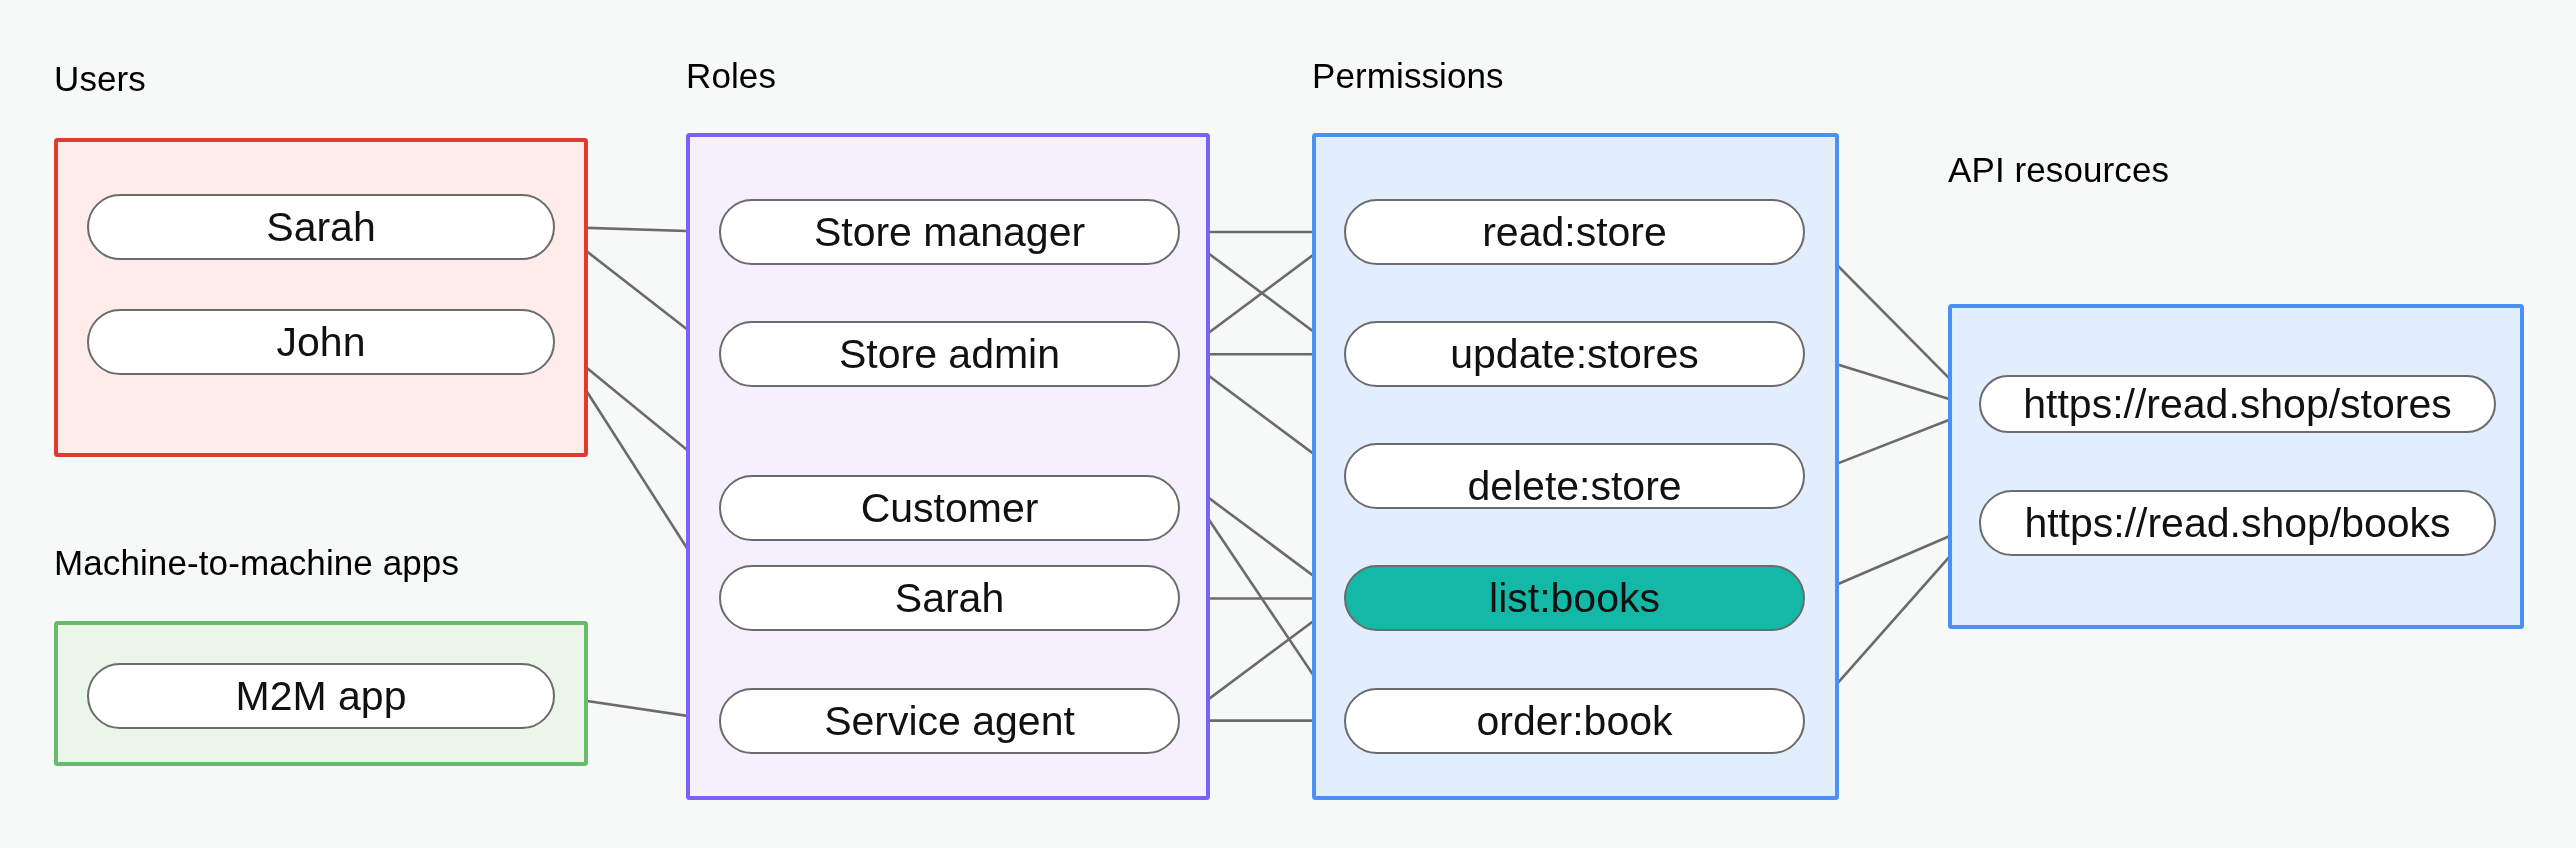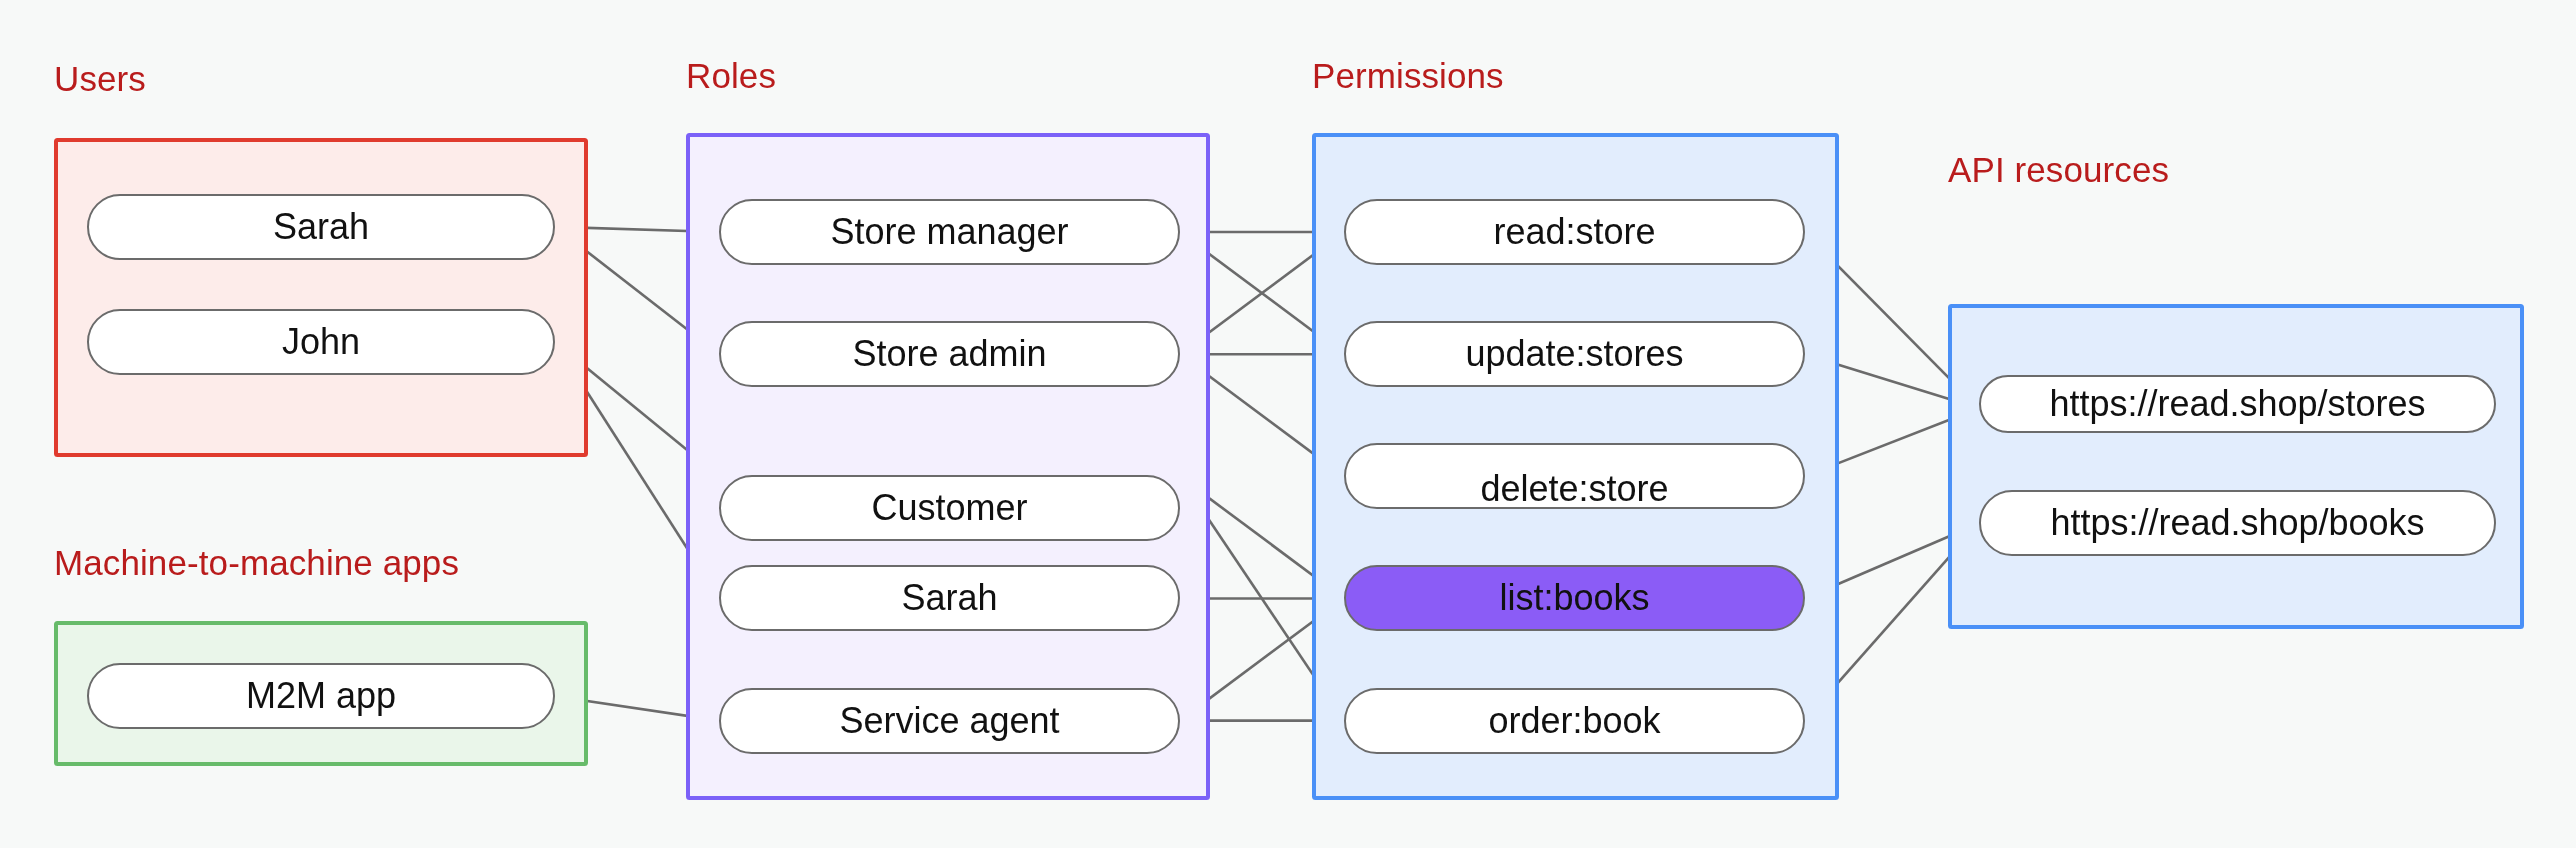--- a/index.html
+++ b/index.html
@@ -22,41 +22,41 @@
     position: absolute;
     left: 0;
     top: 0;
     width: 2576px;
     height: 848px;
     pointer-events: none;
   }
   .group-label {
     position: absolute;
     font-size: 35px;
-    color: #b91c1c;
+    color: #000000;
     white-space: nowrap;
     letter-spacing: 0.1px;
   }
   .group-box {
     position: absolute;
     box-sizing: border-box;
     border-style: solid;
     border-width: 4.4px;
     border-radius: 3.5px;
   }
   .node {
     position: absolute;
     box-sizing: border-box;
     background: #ffffff;
     border: 2.6px solid #6b6b6b;
     border-radius: 872px;
     display: flex;
     align-items: center;
     justify-content: center;
-    font-size: 36px;
+    font-size: 41px;
     color: #111111;
     white-space: nowrap;
     z-index: 3;
   }
   .node-label {
     line-height: 1;
     padding: 0 10.5px;
   }
 </style>
 </head>
@@ -136,21 +136,21 @@
       </div>
       <div class="node" style="left: 1344px; top: 199px; width: 461px; height: 66px; border-color: rgb(107, 107, 107); background: rgb(255, 255, 255);">
         <span class="node-label">read:store</span>
       </div>
       <div class="node" style="left: 1344px; top: 321px; width: 461px; height: 66px; border-color: rgb(107, 107, 107); background: rgb(255, 255, 255);">
         <span class="node-label">update:stores</span>
       </div>
       <div class="node" style="left: 1344px; top: 443px; width: 461px; height: 66px; border-color: rgb(107, 107, 107); background: rgb(255, 255, 255); align-items: flex-end;">
         <span class="node-label">delete:store</span>
       </div>
-      <div class="node" style="left: 1344px; top: 565px; width: 461px; height: 66px; border-color: rgb(107, 107, 107); background: #8b5cf6;">
+      <div class="node" style="left: 1344px; top: 565px; width: 461px; height: 66px; border-color: rgb(107, 107, 107); background: #14b8a6;">
         <span class="node-label">list:books</span>
       </div>
       <div class="node" style="left: 1344px; top: 688px; width: 461px; height: 66px; border-color: rgb(107, 107, 107); background: rgb(255, 255, 255);">
         <span class="node-label">order:book</span>
       </div>
       <div class="node" style="left: 1979px; top: 375px; width: 517px; height: 58px; border-color: rgb(107, 107, 107); background: rgb(255, 255, 255);">
         <span class="node-label">https://read.shop/stores</span>
       </div>
       <div class="node" style="left: 1979px; top: 490px; width: 517px; height: 66px; border-color: rgb(107, 107, 107); background: rgb(255, 255, 255);">
         <span class="node-label">https://read.shop/books</span>

